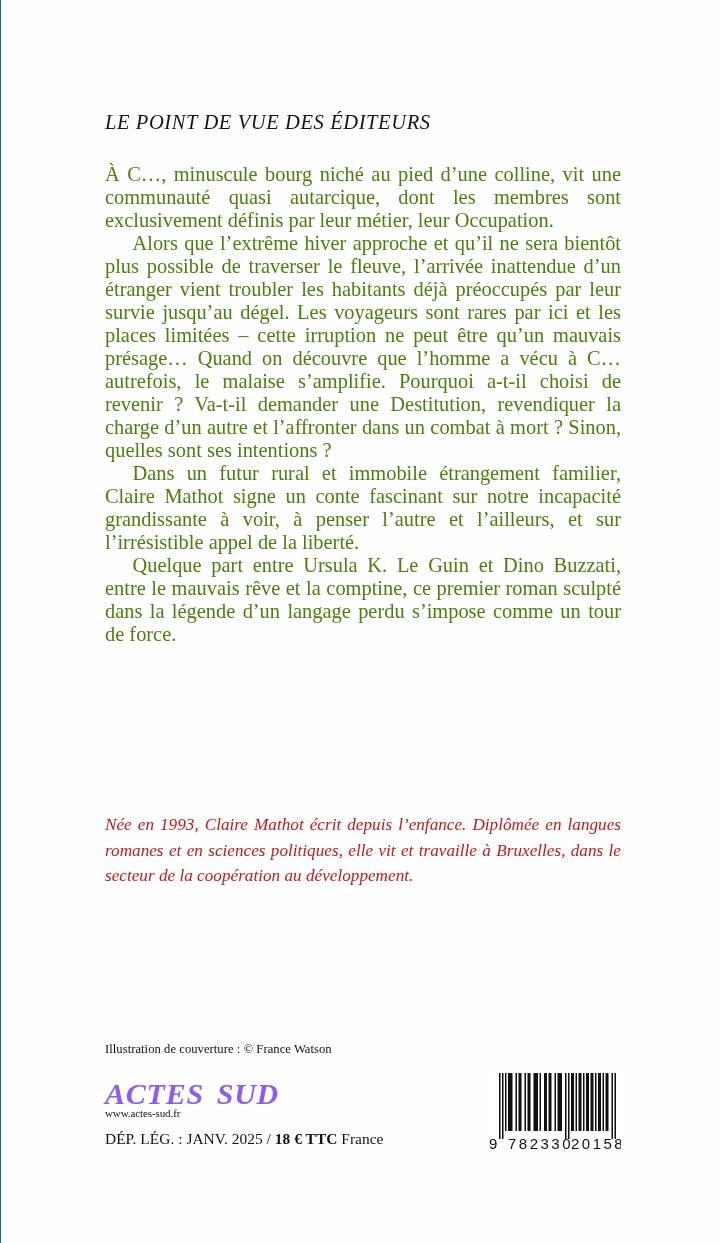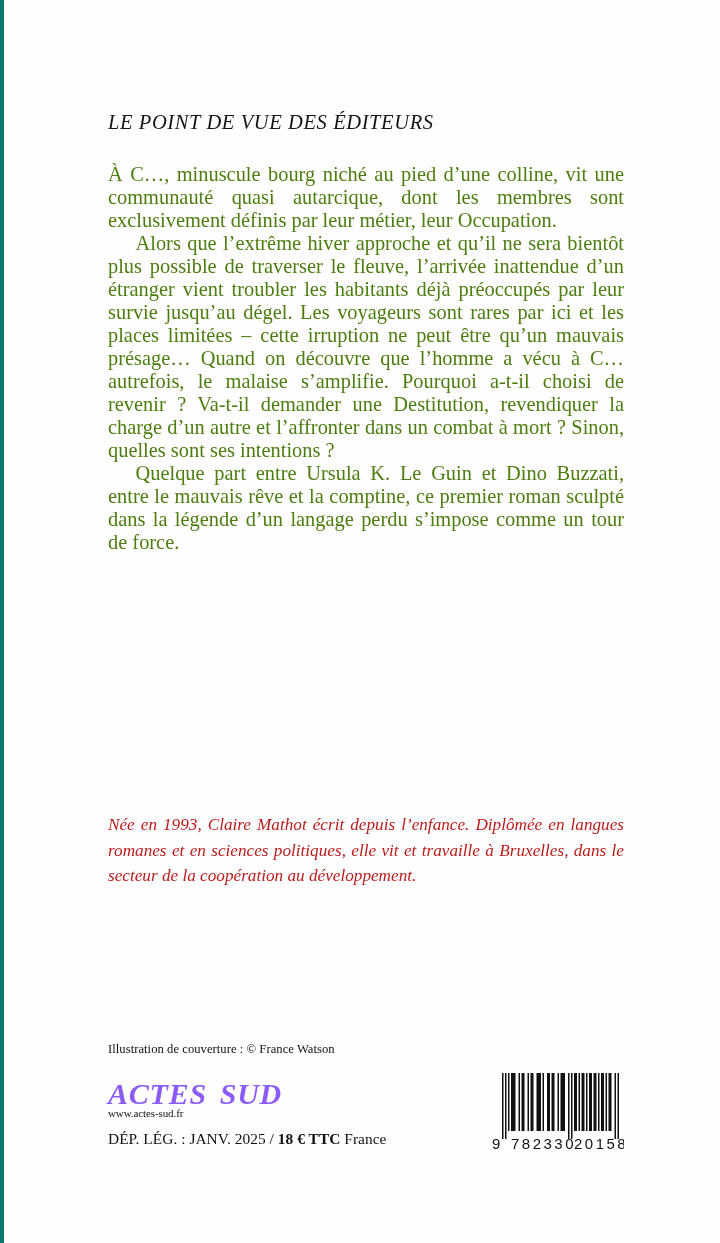--- a/index.html
+++ b/index.html
@@ -14,21 +14,21 @@
     overflow: hidden;
     font-family: "Liberation Serif", "DejaVu Serif", serif;
     color: #111111;
     -webkit-font-smoothing: antialiased;
   }
 
   .page {
     position: absolute;
     inset: 0;
     background: #fefefe;
-    border-left: 4px solid #0f766e;
+    border-left: 1px solid #0f766e;
     box-sizing: border-box;
   }
 
   .content {
     position: absolute;
     left: 104px;
     top: 0;
     width: 516px;
   }
 
@@ -143,20 +143,21 @@
 <body>
 
 <div class="page">
   <div class="content">
 
     <div class="section-heading">LE POINT DE VUE DES ÉDITEURS</div>
 
     <div class="blurb">
       <p>À C…, minuscule bourg niché au pied d’une colline, vit une communauté quasi autarcique, dont les membres sont exclusivement définis par leur métier, leur Occupation.</p>
       <p>Alors que l’extrême hiver approche et qu’il ne sera bientôt plus possible de traverser le fleuve, l’arrivée inattendue d’un étranger vient troubler les habitants déjà préoccupés par leur survie jusqu’au dégel. Les voyageurs sont rares par ici et les places limitées – cette irruption ne peut être qu’un mauvais présage… Quand on découvre que l’homme a vécu à C… autrefois, le malaise s’amplifie. Pourquoi a-t-il choisi de revenir ? Va-t-il demander une Destitution, revendiquer la charge d’un autre et l’affronter dans un combat à mort ? Sinon, quelles sont ses intentions ?</p>
+      <p>Dans un futur rural et immobile étrangement familier, Claire Mathot signe un conte fascinant sur notre incapacité grandissante à voir, à penser l’autre et l’ailleurs, et sur l’irrésistible appel de la liberté.</p>
       <p>Quelque part entre Ursula K. Le Guin et Dino Buzzati, entre le mauvais rêve et la comptine, ce premier roman sculpté dans la légende d’un langage perdu s’impose comme un tour de force.</p>
     </div>
 
     <div class="bio">
       <p>Née en 1993, Claire Mathot écrit depuis l’enfance. Diplômée en langues romanes et en sciences politiques, elle vit et travaille à Bruxelles, dans le secteur de la coopération au développement.</p>
     </div>
 
     <div class="credit-line">Illustration de couverture : © France Watson</div>
 
     <div class="imprint">

